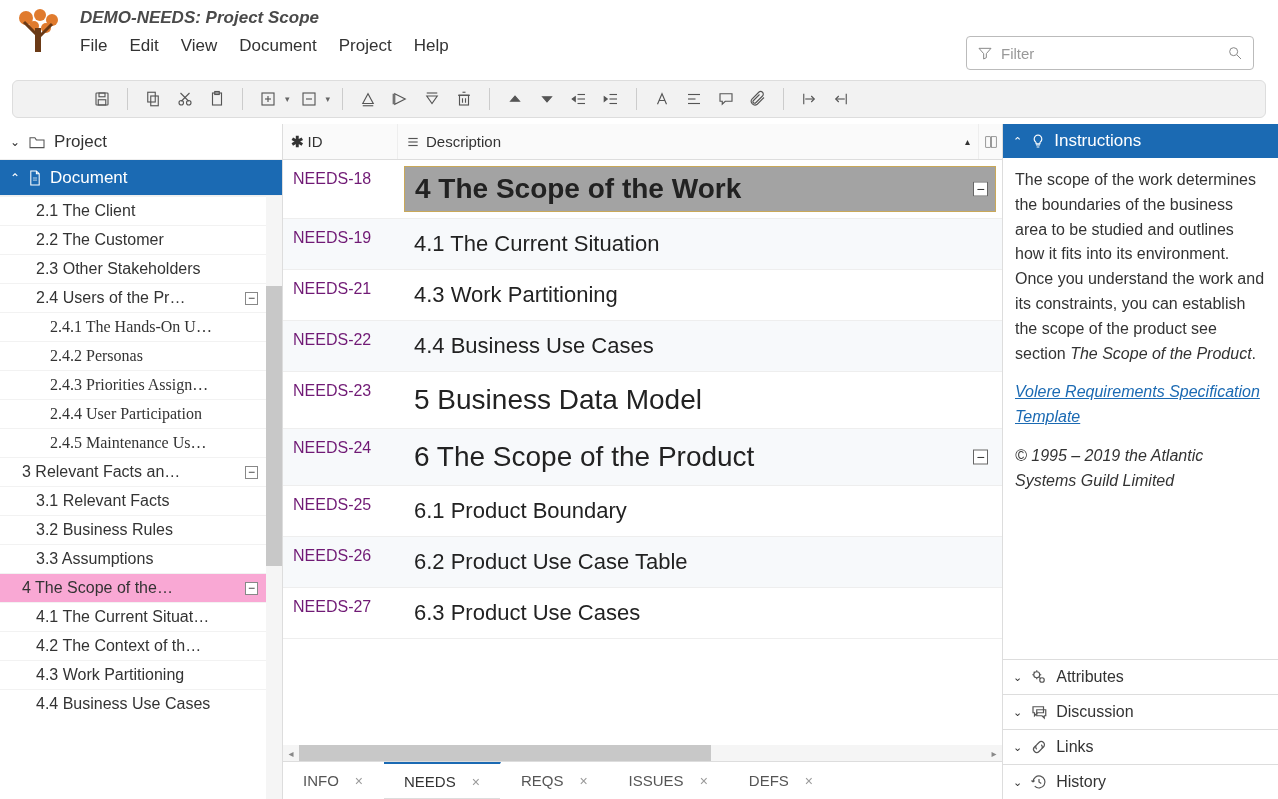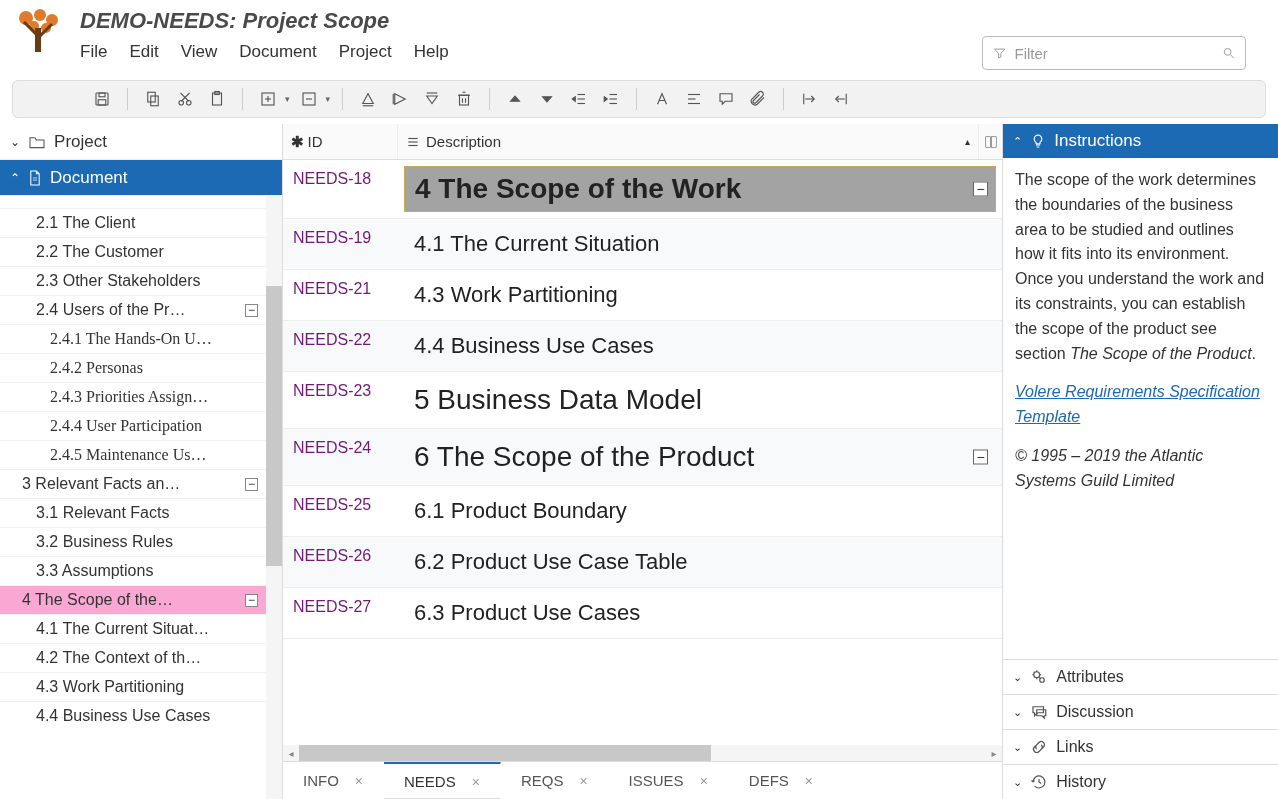--- a/index.html
+++ b/index.html
@@ -1,38 +1,38 @@
 <!DOCTYPE html>
 <html><head>
 <meta charset="utf-8">
 <style>
 * { box-sizing: border-box; margin: 0; padding: 0; }
 body { font-family: "Segoe UI", Arial, sans-serif; font-size: 14px; color: #333; background: #fff; width: 1278px; height: 799px; overflow: hidden; display: flex; flex-direction: column; }
 .header { display: flex; align-items: flex-start; padding: 8px 14px 4px; }
 .logo { width: 48px; height: 48px; margin-right: 18px; }
 .logo svg { width: 100%; height: 100%; }
 .header-text { flex: 1; }
-.title { font-size: 22px; font-weight: bold; font-style: italic; color: #4a4a4a; margin-bottom: 8px; }
+.title { font-size: 17px; font-weight: bold; font-style: italic; color: #4a4a4a; margin-bottom: 8px; }
 .menubar { display: flex; gap: 22px; font-size: 17px; color: #333; }
 .menubar span { cursor: pointer; }
-.filter-box { margin-left: auto; margin-top: 28px; margin-right: 18px; width: 264px; height: 34px; border: 1px solid #bbb; border-radius: 4px; display: flex; align-items: center; padding: 0 10px; gap: 8px; color: #888; }
+.filter-box { margin-left: auto; margin-top: 28px; margin-right: 10px; width: 288px; height: 34px; border: 1px solid #bbb; border-radius: 4px; display: flex; align-items: center; padding: 0 10px; gap: 8px; color: #888; }
 .filter-box input { flex: 1; border: none; outline: none; font-size: 15px; color: #555; background: transparent; }
 .filter-box input::placeholder { color: #999; }
 .toolbar { margin: 6px 12px; background: #f2f2f2; border: 1px solid #ddd; border-radius: 6px; height: 38px; display: flex; align-items: center; padding: 0 12px; gap: 6px; }
 .tb-sep { width: 1px; height: 22px; background: #ccc; margin: 0 6px; }
 .tb-btn { width: 26px; height: 26px; display: flex; align-items: center; justify-content: center; cursor: pointer; color: #555; position: relative; }
 .tb-btn svg { width: 18px; height: 18px; stroke: #555; fill: none; stroke-width: 1.5; }
 .tb-caret { font-size: 9px; margin-left: -2px; color: #666; }
 .main { flex: 1; display: flex; min-height: 0; }
 .sidebar { width: 283px; border-right: 1px solid #ddd; display: flex; flex-direction: column; background: #fff; }
 .sb-header { display: flex; align-items: center; padding: 6px 10px; gap: 8px; font-size: 17px; border-bottom: 1px solid #eee; height: 36px; }
 .sb-header.doc { background: #1b6ab3; color: #fff; }
 .sb-header .chev { font-size: 12px; }
 .sb-tree { flex: 1; overflow: hidden; position: relative; font-size: 16px; }
-.sb-tree-inner { position: absolute; top: 12px; left: 0; right: 16px; }
+.sb-tree-inner { position: absolute; top: 0; left: 0; right: 16px; }
 .tree-item { padding: 4px 8px 4px 22px; white-space: nowrap; overflow: hidden; text-overflow: ellipsis; cursor: pointer; position: relative; height: 29px; display: flex; align-items: center; border-top: 1px solid #f2f2f2; }
 .tree-item.l1 { padding-left: 22px; }
 .tree-item.l2 { padding-left: 36px; }
 .tree-item.l3 { padding-left: 50px; font-family: Liberation Serif, serif; }
 .tree-item.selected { background: #f9a8d4; }
 .tree-item .exp { position: absolute; right: 8px; border: 1px solid #888; width: 13px; height: 13px; font-size: 12px; line-height: 10px; text-align: center; background: #fff; }
 .sb-scroll { position: absolute; right: 0; top: 0; bottom: 0; width: 16px; background: #f5f5f5; }
 .sb-thumb { position: absolute; right: 0; width: 16px; background: #c8c8c8; top: 90px; height: 280px; }
 .center { flex: 1; display: flex; flex-direction: column; min-width: 0; }
 .grid-head { display: flex; height: 36px; border-bottom: 1px solid #ddd; background: #fafafa; font-size: 15px; }

